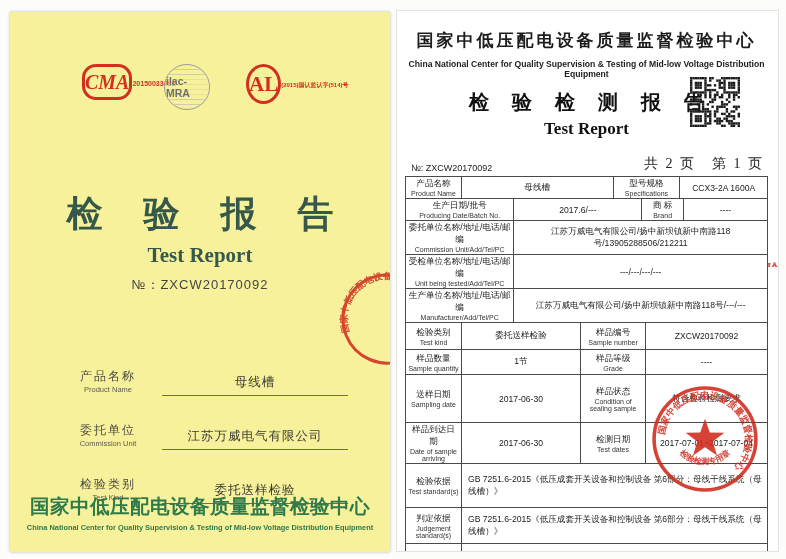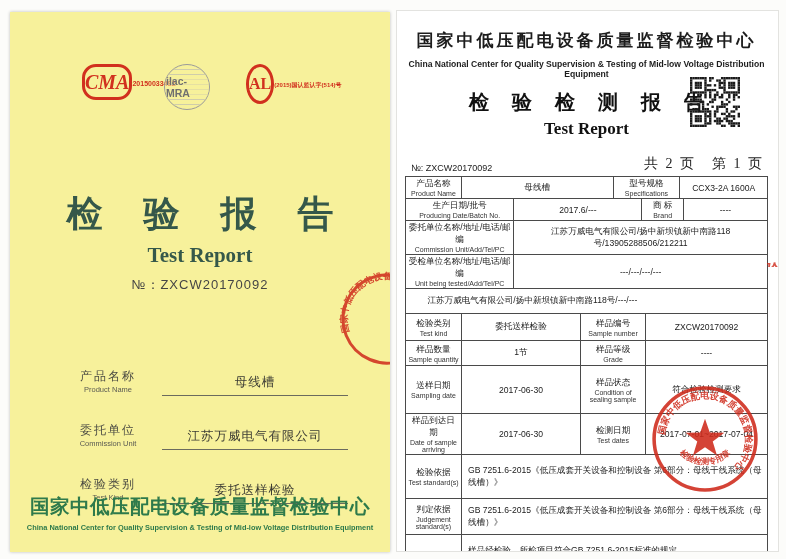--- a/index.html
+++ b/index.html
@@ -82,21 +82,21 @@
     font-style:italic; letter-spacing:0; }
   .ilac-circ { width:46px; height:46px; border-radius:50%; border:1.5px solid #9a9a9a;
     position:relative; display:flex; align-items:center; justify-content:center; overflow:hidden; }
   .ilac-lines { position:absolute; inset:0; background:repeating-linear-gradient(
     to bottom, transparent 0 4px, #b5b5b5 4px 5px); opacity:.6; border-radius:50%; }
   .ilac-text { position:relative; font-size:10.5px; font-weight:bold; color:#6f6f6f; z-index:2;
     background:rgba(247,241,155,.55); padding:0 1px; }
   .cnas-wrap { position:relative; width:62px; height:40px; }
   .cal-ellipse { width:58px; height:40px; border:3px solid #d1301e; border-radius:50%;
     display:flex; align-items:center; justify-content:center; }
-  .cal-text { font-size:16px; font-weight:bold; color:#d1301e; font-family:"Liberation Serif",serif; }
+  .cal-text { font-size:21px; font-weight:bold; color:#d1301e; font-family:"Liberation Serif",serif; }
 </style>
 </head>
 <body>
 
 <div class="stage">
 
   <div class="page-left">
 
     <div class="logo-row">
       <div class="logo">
@@ -452,20 +452,24 @@
       <div class="trow h24">
         <div class="tcell cc1">
             <span class="lbl-cn">受检单位名称/地址/电话/邮编</span>
             <span class="lbl-en">Unit being tested/Add/Tel/PC</span>
           </div>
         <div class="tcell cc2">
             <span class="tval">---/---/---/---</span>
           </div>
       </div>
       <div class="trow h24">
+        <div class="tcell cc1">
+            <span class="lbl-cn">生产单位名称/地址/电话/邮编</span>
+            <span class="lbl-en">Manufacturer/Add/Tel/PC</span>
+          </div>
         <div class="tcell cc2">
             <span class="tval">江苏万威电气有限公司/扬中新坝镇新中南路118号/---/---</span>
           </div>
       </div>
       <div class="trow h26">
         <div class="tcell cd1">
             <span class="lbl-cn">检验类别</span>
             <span class="lbl-en">Test kind</span>
           </div>
         <div class="tcell cd2">

